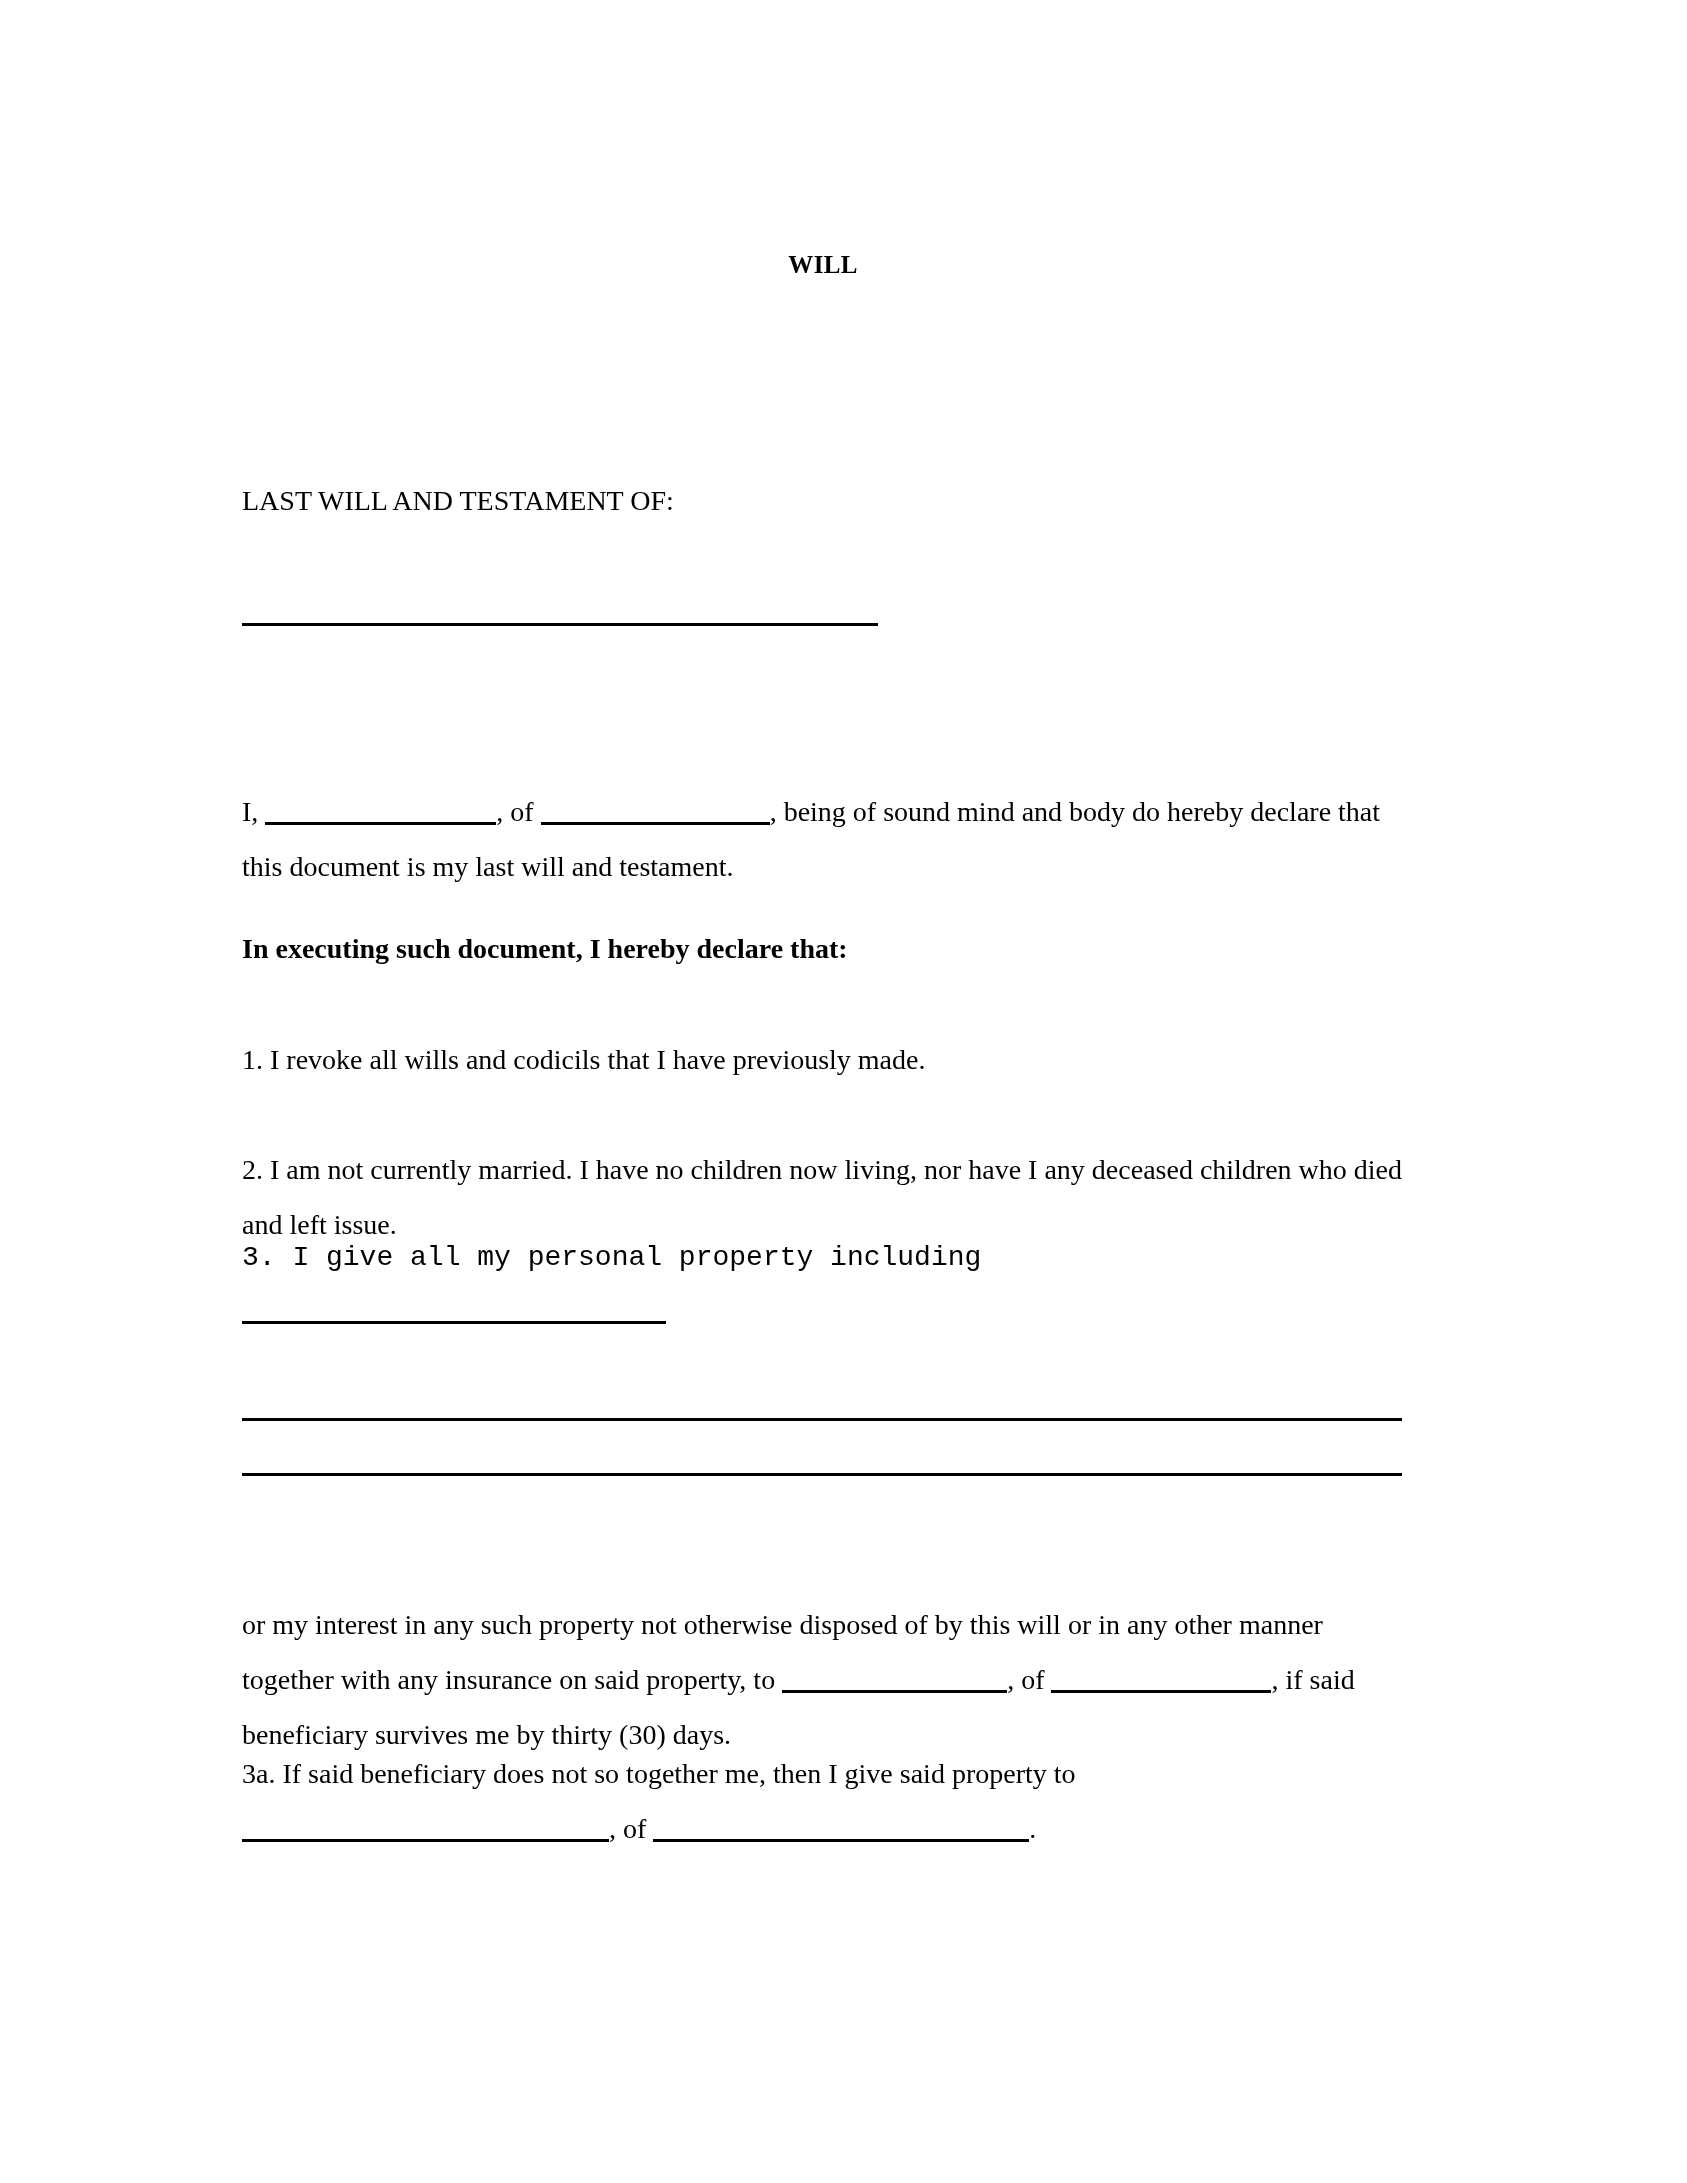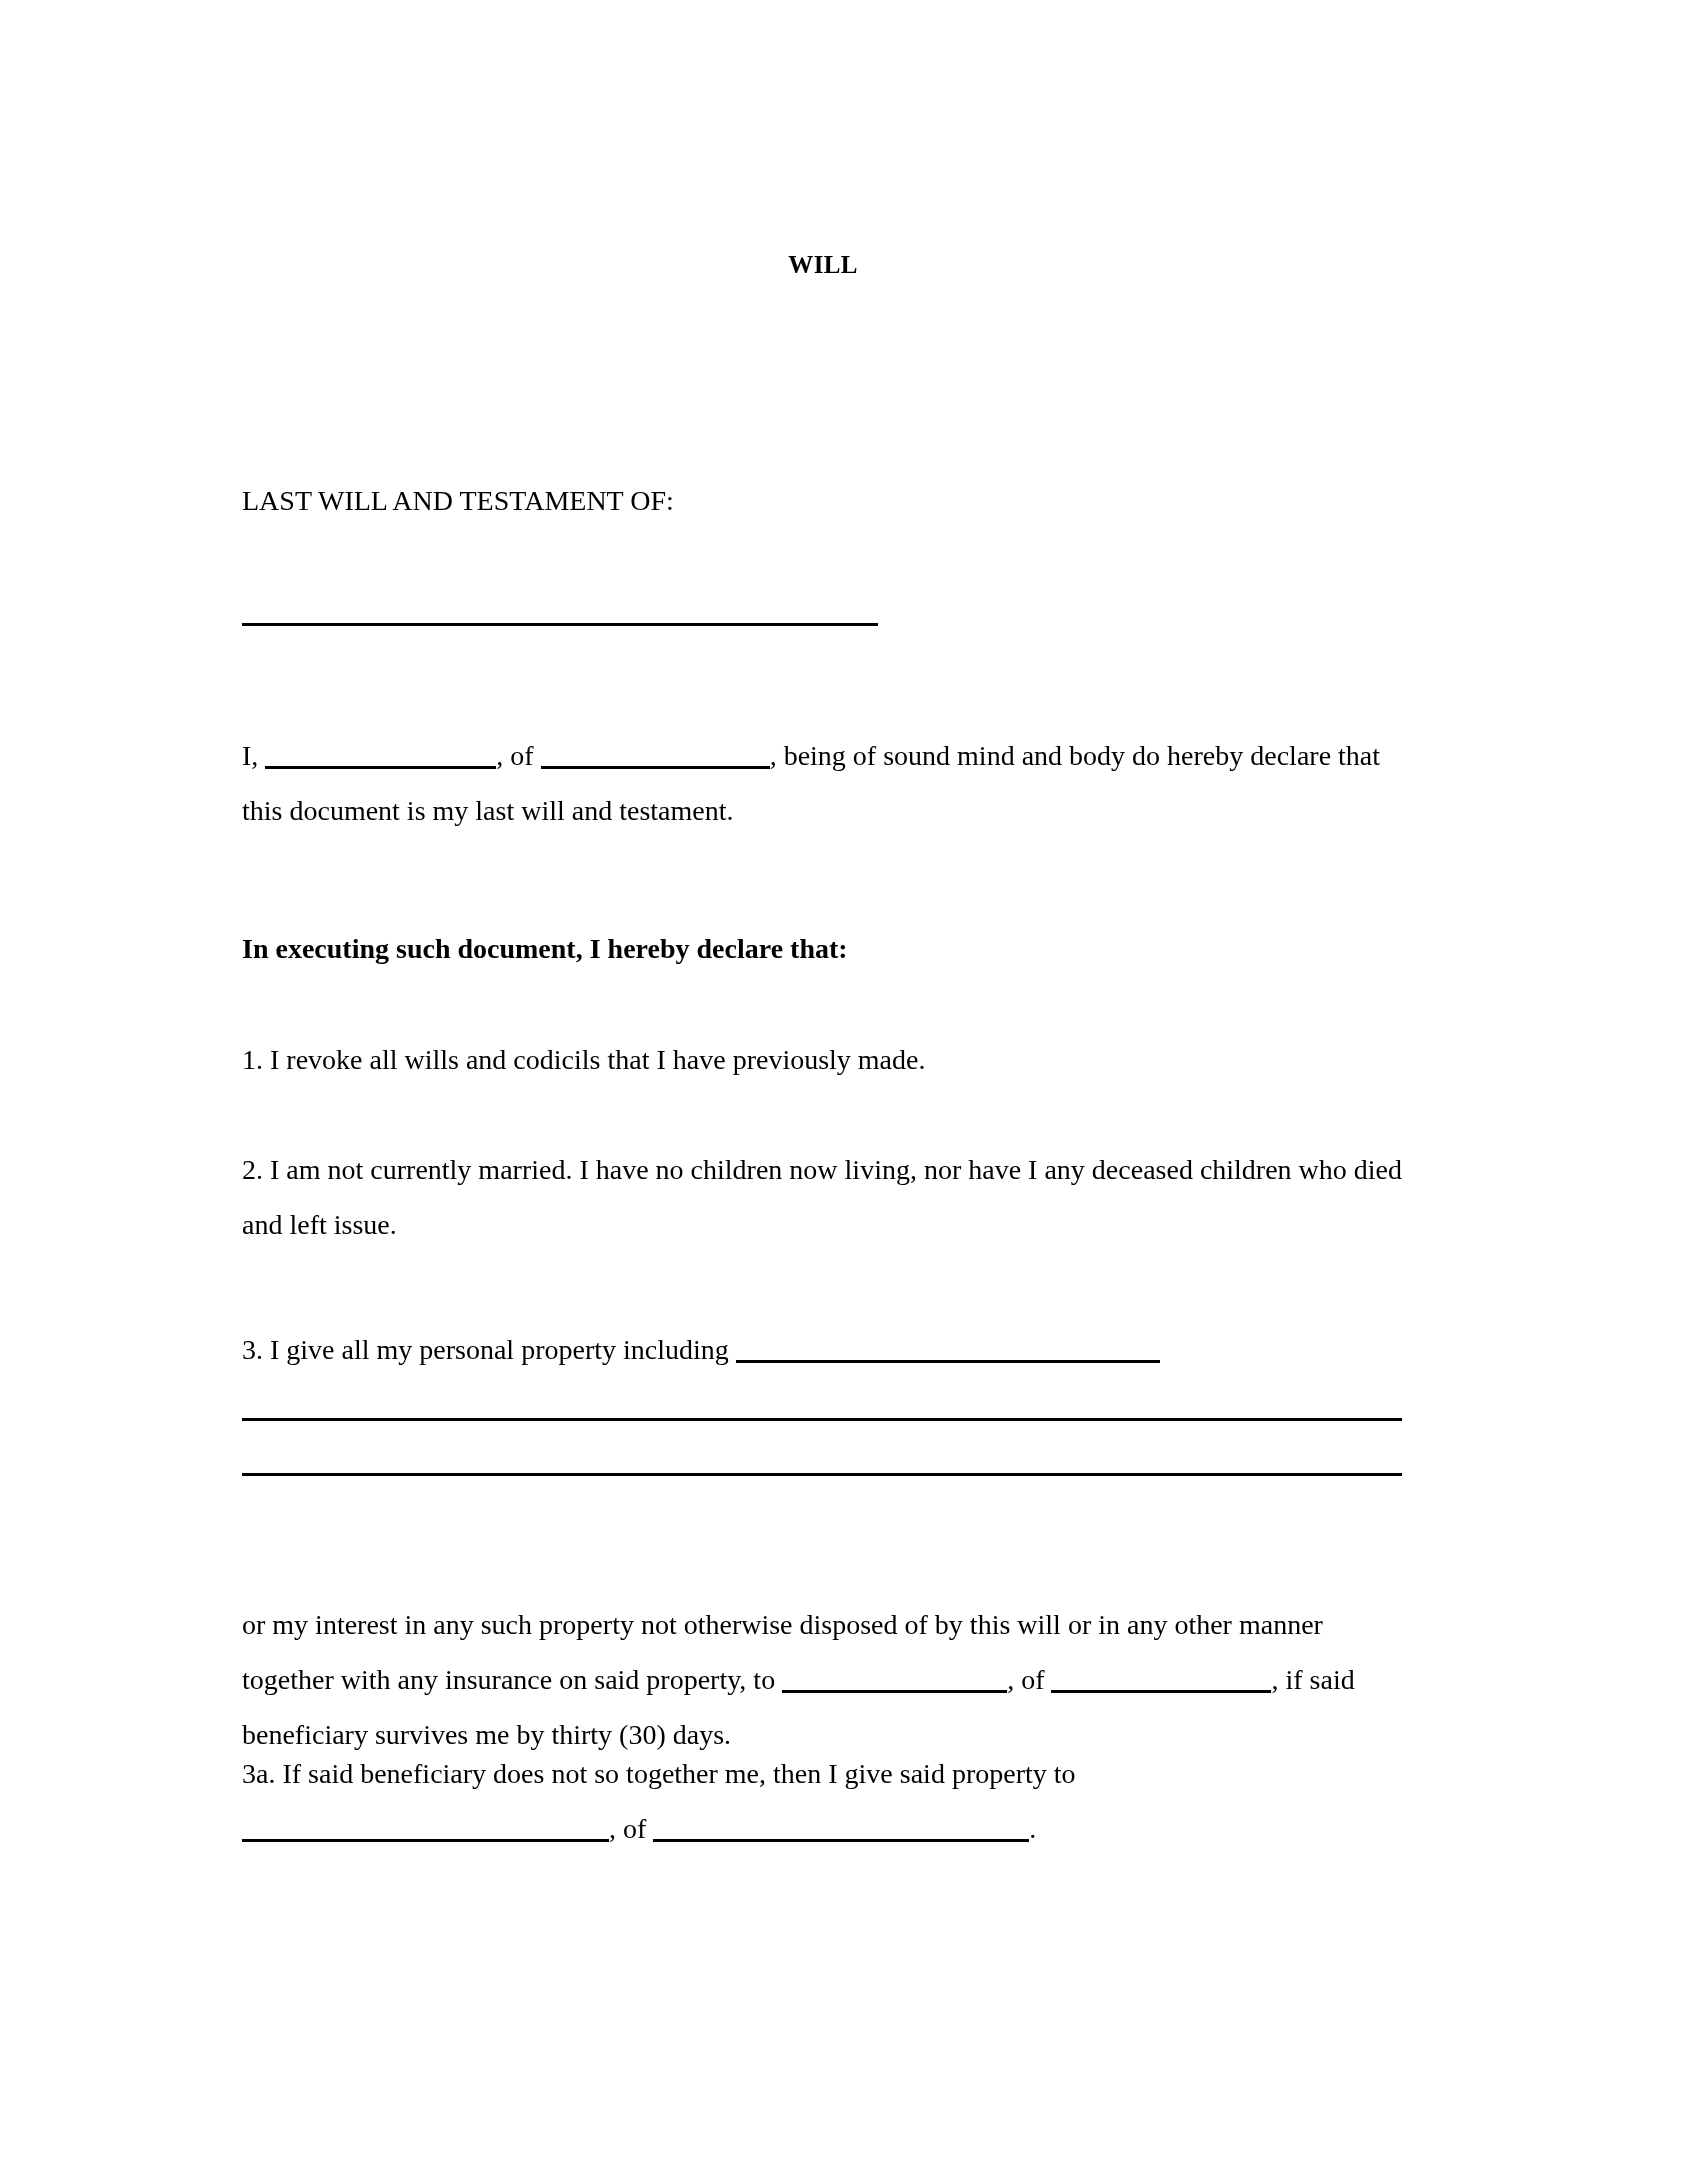--- a/index.html
+++ b/index.html
@@ -50,25 +50,25 @@
   .para {
     position: absolute;
     left: 0;
     width: 1162px;
     font-size: 28px;
     line-height: 55px;
     text-align: left;
     white-space: normal;
   }
   .heading-line { top: 473px; }
-  .p-i-of       { top: 728px; }
+  .p-i-of       { top: 784px; }
   .p-executing  { top: 921px; font-weight: bold; }
   .p-item1      { top: 1032px; }
   .p-item2      { top: 1142px; }
-  .p-item3      { top: 1322px; }
+  .p-item3      { top: 1230px; font-family: Liberation Mono, monospace; }
   .p-orinterest { top: 1597px; }
   .p-item3a     { top: 1746px; }
 
   
   .blank {
     display: inline-block;
     border-bottom: 3.5px solid #000;
     vertical-align: -3.5px;
     height: 0;
   }

